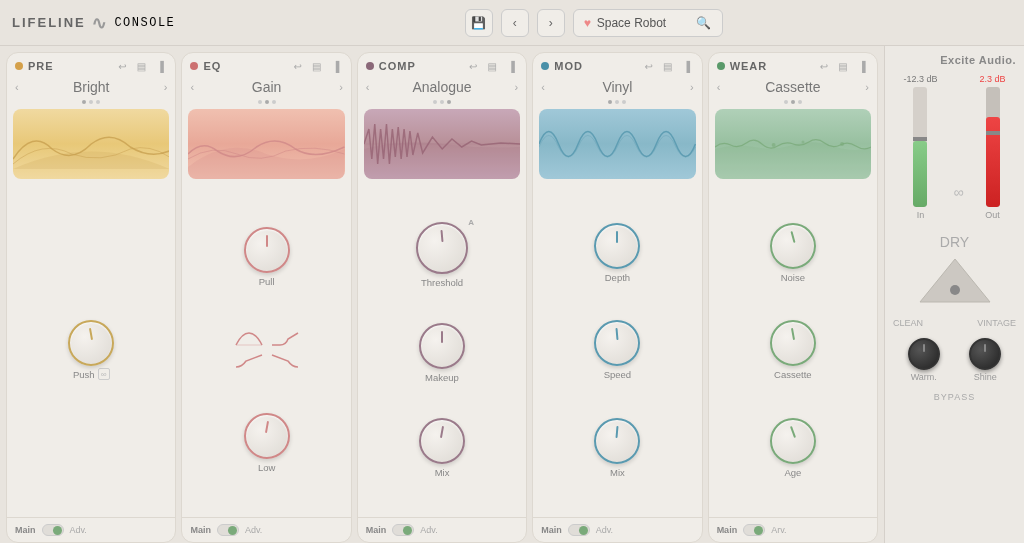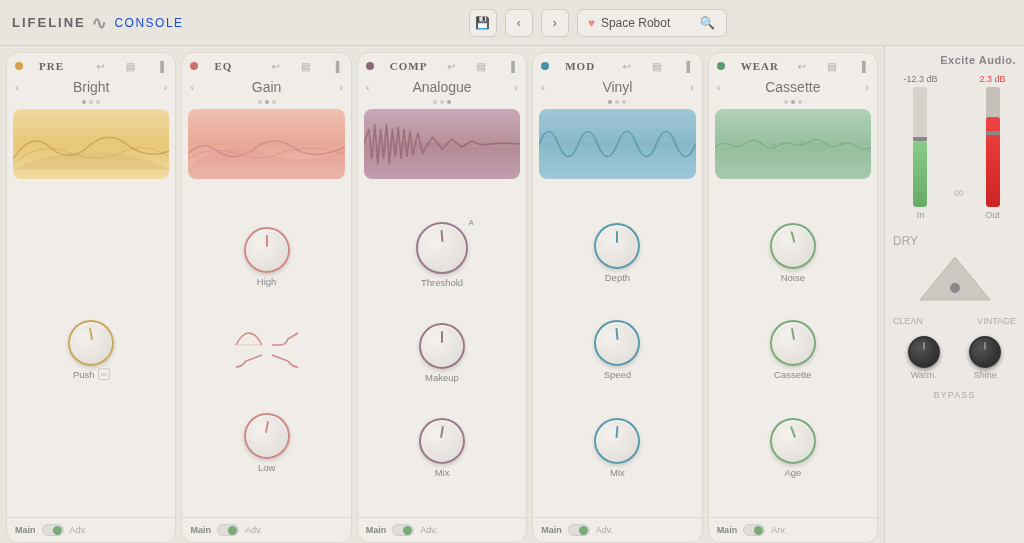--- a/index.html
+++ b/index.html
@@ -92,22 +92,21 @@
       display: flex;
       flex-direction: column;
       overflow: hidden;
       border: 1px solid #ddd8d0;
     }
 
     .module-header {
       display: flex;
       align-items: center;
       padding: 6px 8px 4px;
-      gap: 16px;
-      font-family: Liberation Serif, serif;
+      gap: 5px;
     }
     .module-dot {
       width: 8px;
       height: 8px;
       border-radius: 50%;
       flex-shrink: 0;
     }
     .module-name {
       font-size: 11px;
       font-weight: 700;
@@ -376,22 +375,23 @@
       font-size: 14px;
       color: #bbb;
       margin: 0 4px;
     }
 
     
     .dry-section {
       margin: 6px 0;
     }
     .dry-label {
-      font-size: 12px;
+      font-size: 14px;
       color: #aaa;
+      text-align: center;
       margin-bottom: 4px;
     }
 
     .clean-vintage {
       display: flex;
       justify-content: space-between;
       font-size: 9px;
       color: #aaa;
       margin: 4px 0;
     }
@@ -483,21 +483,21 @@
       justify-content: center;
     }
   </style>
 </head>
 <body>
 
 <div class="top-bar">
   <div class="logo">
     <span style="font-size:13px;letter-spacing:2px;color:#666;font-weight:700;">LIFELINE</span>
     <span style="font-size:18px;color:#999;margin:0 2px;">∿</span>
-    <span style="font-size:12px;color:#1d4ed8;font-weight:400;">console</span>
+    <span style="font-size:12px;color:#000000;font-weight:400;font-family:Liberation Mono, monospace;">console</span>
   </div>
   <div class="top-center">
     <div class="top-btn">💾</div>
     <div class="top-btn">‹</div>
     <div class="top-btn">›</div>
     <div class="preset-display">
       <span class="heart">♥</span>
       <span>Space Robot</span>
       <span class="search-icon" style="margin-left:auto;">🔍</span>
     </div>
@@ -580,21 +580,21 @@
           <path d="M0,45 Q15,30 30,42 Q50,55 70,38 Q90,25 110,40 Q130,52 160,38" stroke="#d08888" stroke-width="1.5" fill="none" opacity="0.8"></path>
           <path d="M0,50 Q25,35 50,45 Q75,55 100,42 Q130,35 160,45" stroke="#d08888" stroke-width="1" fill="none" opacity="0.5"></path>
           <path d="M0,58 Q40,28 80,45 Q120,58 160,40 L160,70 L0,70 Z" fill="rgba(208,136,136,0.2)"></path>
         </svg>
       </div>
       <div class="eq-knobs-area">
         <div class="knob-group">
           <div class="knob-outer eq-knob" style="border-color:#d08888;">
             <div class="knob-indicator eq-ind" style="background:#d08888;transform:translateX(-50%) rotate(0deg);"></div>
           </div>
-          <span class="knob-label">High</span>
+          <span class="knob-label">Pull</span>
         </div>
 
         <div class="filter-icons">
           <div class="filter-row">
             <div class="filter-shape">
               <svg width="30" height="16" viewBox="0 0 30 16">
                 <path d="M2,14 Q8,2 15,2 Q22,2 28,14" stroke="#d08888" stroke-width="1.5" fill="none"></path>
                 <line x1="2" y1="14" x2="28" y2="14" stroke="#d08888" stroke-width="1" opacity="0.4"></line>
               </svg>
             </div>

